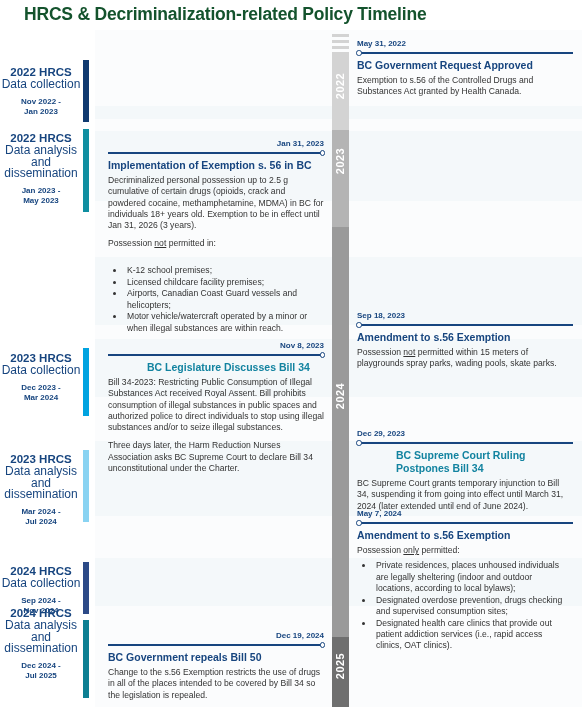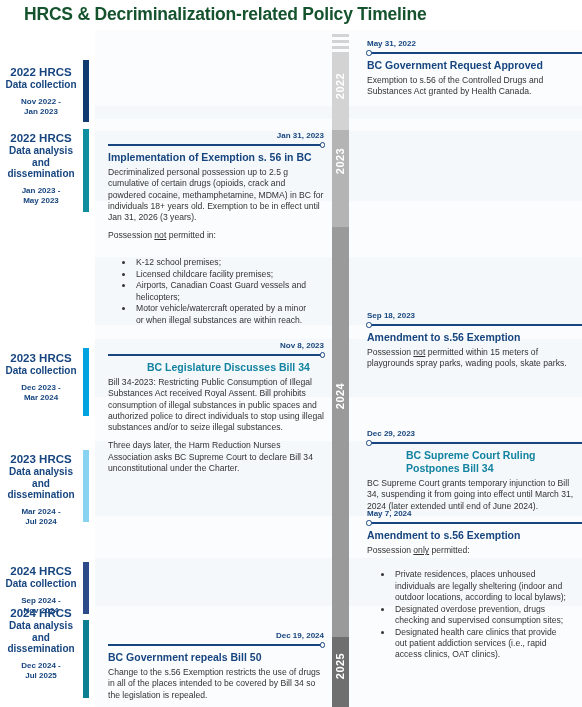--- a/index.html
+++ b/index.html
@@ -54,25 +54,25 @@
     color: #17457f;
   }
   .hrcs-title {
     font-size: 11.5px;
     font-weight: bold;
     line-height: 13px;
     padding-right: 14px;
     color: #17457f;
   }
   .hrcs-sub {
-    font-size: 10px;
+    font-size: 12px;
     line-height: 11.5px;
     padding-right: 14px;
     color: #17457f;
-    font-weight: bold;
+    font-weight: normal;
   }
   .hrcs-dates {
     font-size: 8px;
     font-weight: bold;
     line-height: 10px;
     padding-right: 14px;
     margin-top: 6px;
     color: #17457f;
   }
   .hrcs-bar {
@@ -111,21 +111,21 @@
     width: 17px;
     height: 3px;
     background: #d3d3d3;
   }
 
   
   .event {
     position: absolute;
   }
   .event.left  { left: 108px;  width: 216px; }
-  .event.right { left: 367px;  width: 216px; }
+  .event.right { left: 357px;  width: 216px; }
 
   .ev-date {
     font-size: 8px;
     font-weight: bold;
     color: #17457f;
     line-height: 11px;
     margin-bottom: 1px;
   }
   .event.left .ev-date  { text-align: right; }
   .event.right .ev-date { text-align: left; }
@@ -169,21 +169,21 @@
 
   .ev-body {
     font-size: 8.6px;
     line-height: 11.3px;
     color: #333333;
   }
   .ev-body p { margin: 0 0 7px 0; }
   .ev-body p:last-child { margin-bottom: 0; }
   .ev-body u { text-decoration: underline; }
   .ev-body ul {
-    margin: 13px;
+    margin: 4px;
     padding-left: 13px;
     list-style: disc;
   }
   .ev-body li {
     margin: 0 0 0.5px 0;
     padding-left: 2px;
   }
 </style>
 </head>
 <body>
@@ -271,21 +271,21 @@
         <div class="ev-date">May 31, 2022</div>
         <div class="ev-rule">
           <div class="line"></div>
           <div class="dot"></div>
         </div>
         <div class="ev-head">BC Government Request Approved</div>
         <div class="ev-body">
           <p>Exemption to s.56 of the Controlled Drugs and Substances Act granted by Health Canada.</p>
         </div>
       </div>
-      <div class="event left" style="top: 100px;">
+      <div class="event left" style="top: 108px;">
         <div class="ev-date">Jan 31, 2023</div>
         <div class="ev-rule">
           <div class="line"></div>
           <div class="dot"></div>
         </div>
         <div class="ev-head">Implementation of Exemption s. 56 in BC</div>
         <div class="ev-body">
           <p>Decriminalized personal possession up to 2.5 g cumulative of certain drugs (opioids, crack and powdered cocaine, methamphetamine, MDMA) in BC for individuals 18+ years old. Exemption to be in effect until Jan 31, 2026 (3 years).</p>
           <p style="margin-bottom: 15px;">Possession <u>not</u> permitted in:</p>
           <ul>

